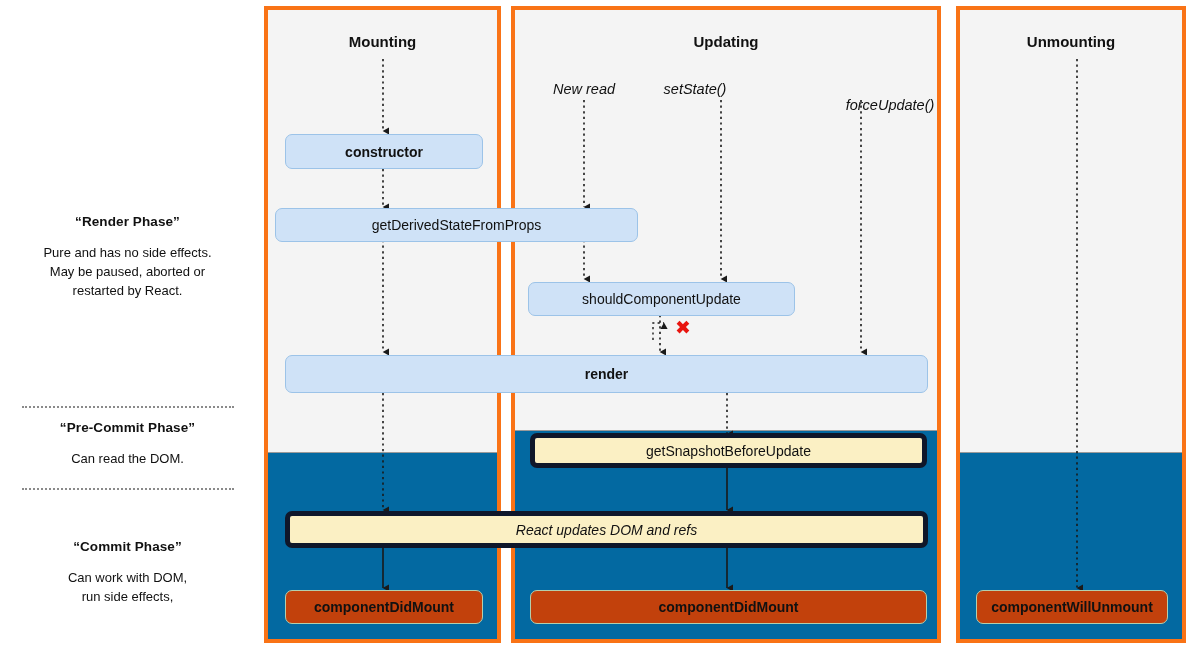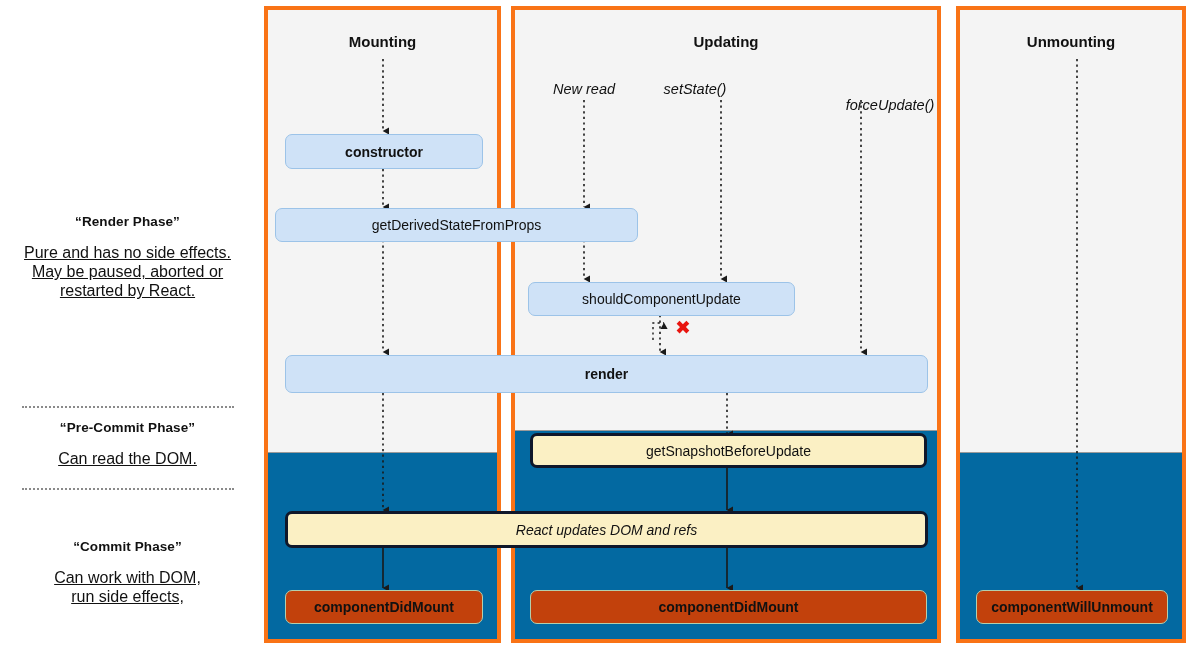--- a/index.html
+++ b/index.html
@@ -14,21 +14,21 @@
   #root{position:relative;width:1200px;height:657px;}
 
   
   .legend{position:absolute;left:0;top:0;width:255px;height:657px;}
   .legend-block{position:absolute;left:0;width:255px;text-align:center;}
   .legend-title{
     font-size:13.5px;font-weight:bold;letter-spacing:.1px;
     color:#111;margin:0 0 13px 0;line-height:1.2;
   }
   .legend-body{
-    font-size:16px;line-height:19px;color:#111;font-weight:400;text-decoration:underline;
+    font-size:13px;line-height:19px;color:#111;font-weight:400;
   }
   .dot-rule{
     position:absolute;left:22px;width:212px;height:0;
     border-top:2px dotted #8a8a8a;
   }
 
   
   .panel{
     position:absolute;
     border:4px solid #f97316;
@@ -58,21 +58,21 @@
   
   .node{
     position:absolute;box-sizing:border-box;
     border-radius:7px;
     display:flex;align-items:center;justify-content:center;
     font-size:14px;color:#111;
     z-index:7;
     text-align:center;
   }
   .node.blue{background:#cfe2f7;border:1px solid #9cc3e8;}
-  .node.yellow{background:#fbf0c4;border:3px solid #0f172a;}
+  .node.yellow{background:#fbf0c4;border:5px solid #0f172a;}
   .node.green{background:#c2410c;border:1px solid #b3cfae;}
   .node.bold{font-weight:bold;}
   .node.italic{font-style:italic;}
 
   
   svg.arrows{position:absolute;left:0;top:0;width:1200px;height:657px;
     pointer-events:none;z-index:5;}
   .xmark{
     position:absolute;z-index:8;color:#e8150f;
     font-size:19px;font-weight:bold;font-family:"DejaVu Sans",sans-serif;

